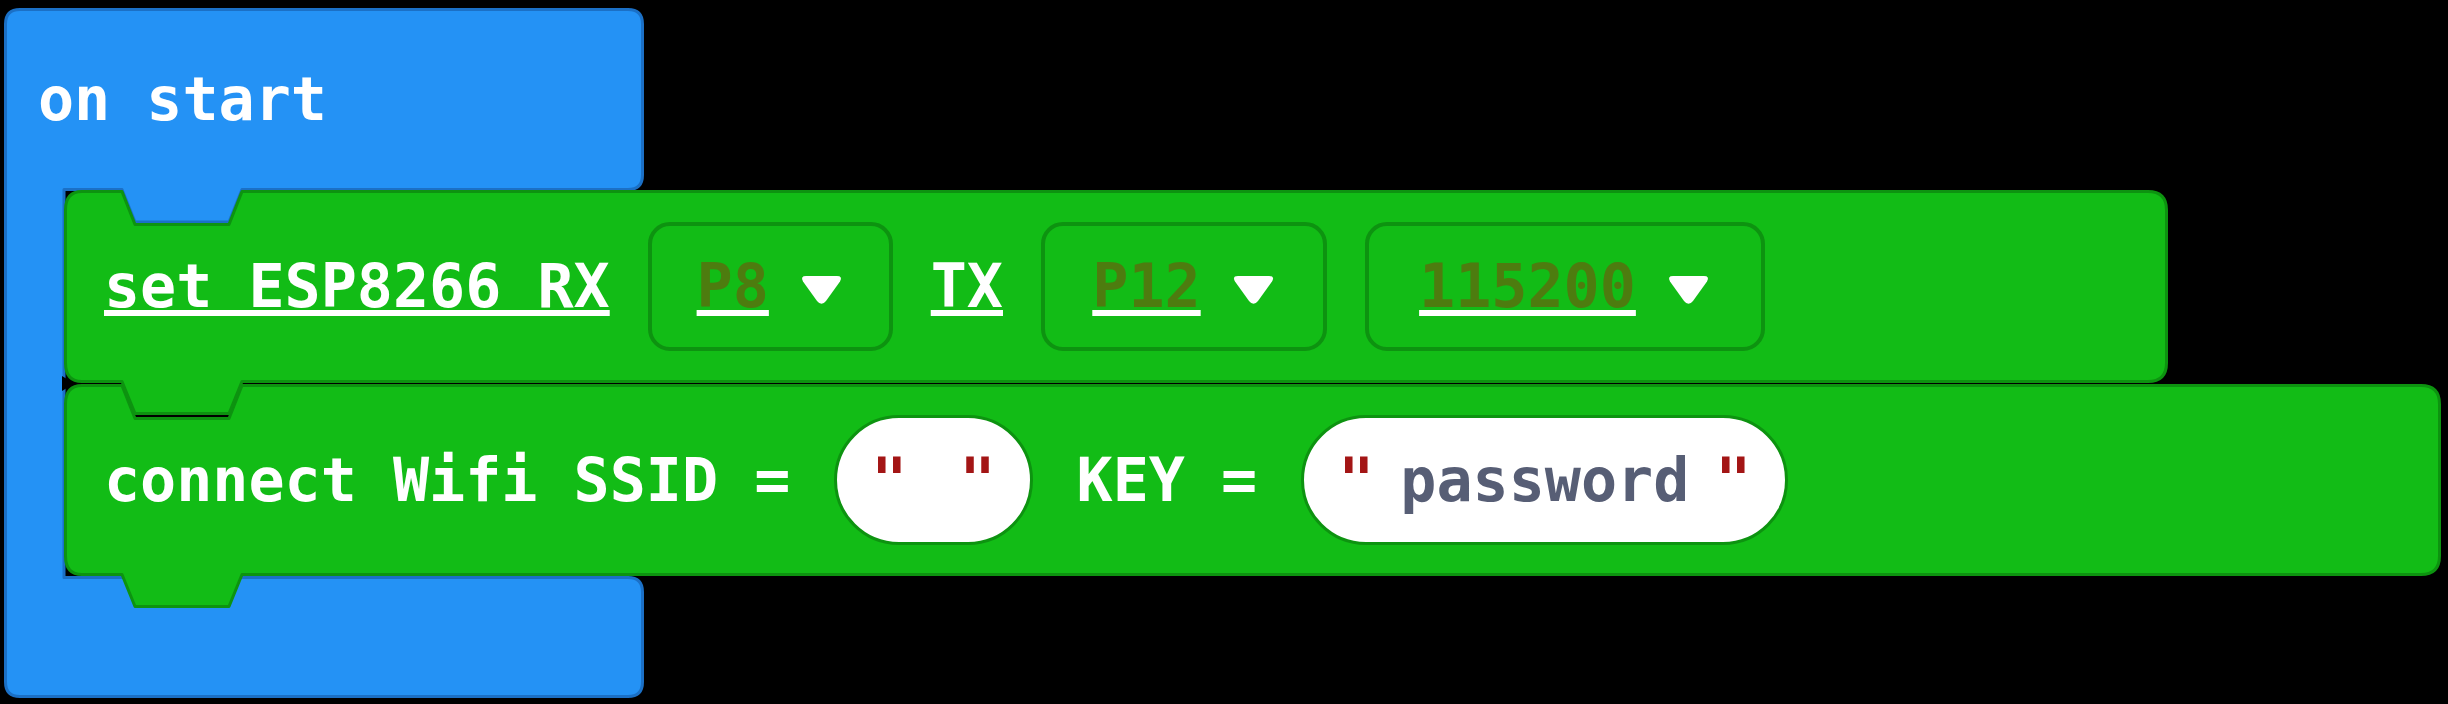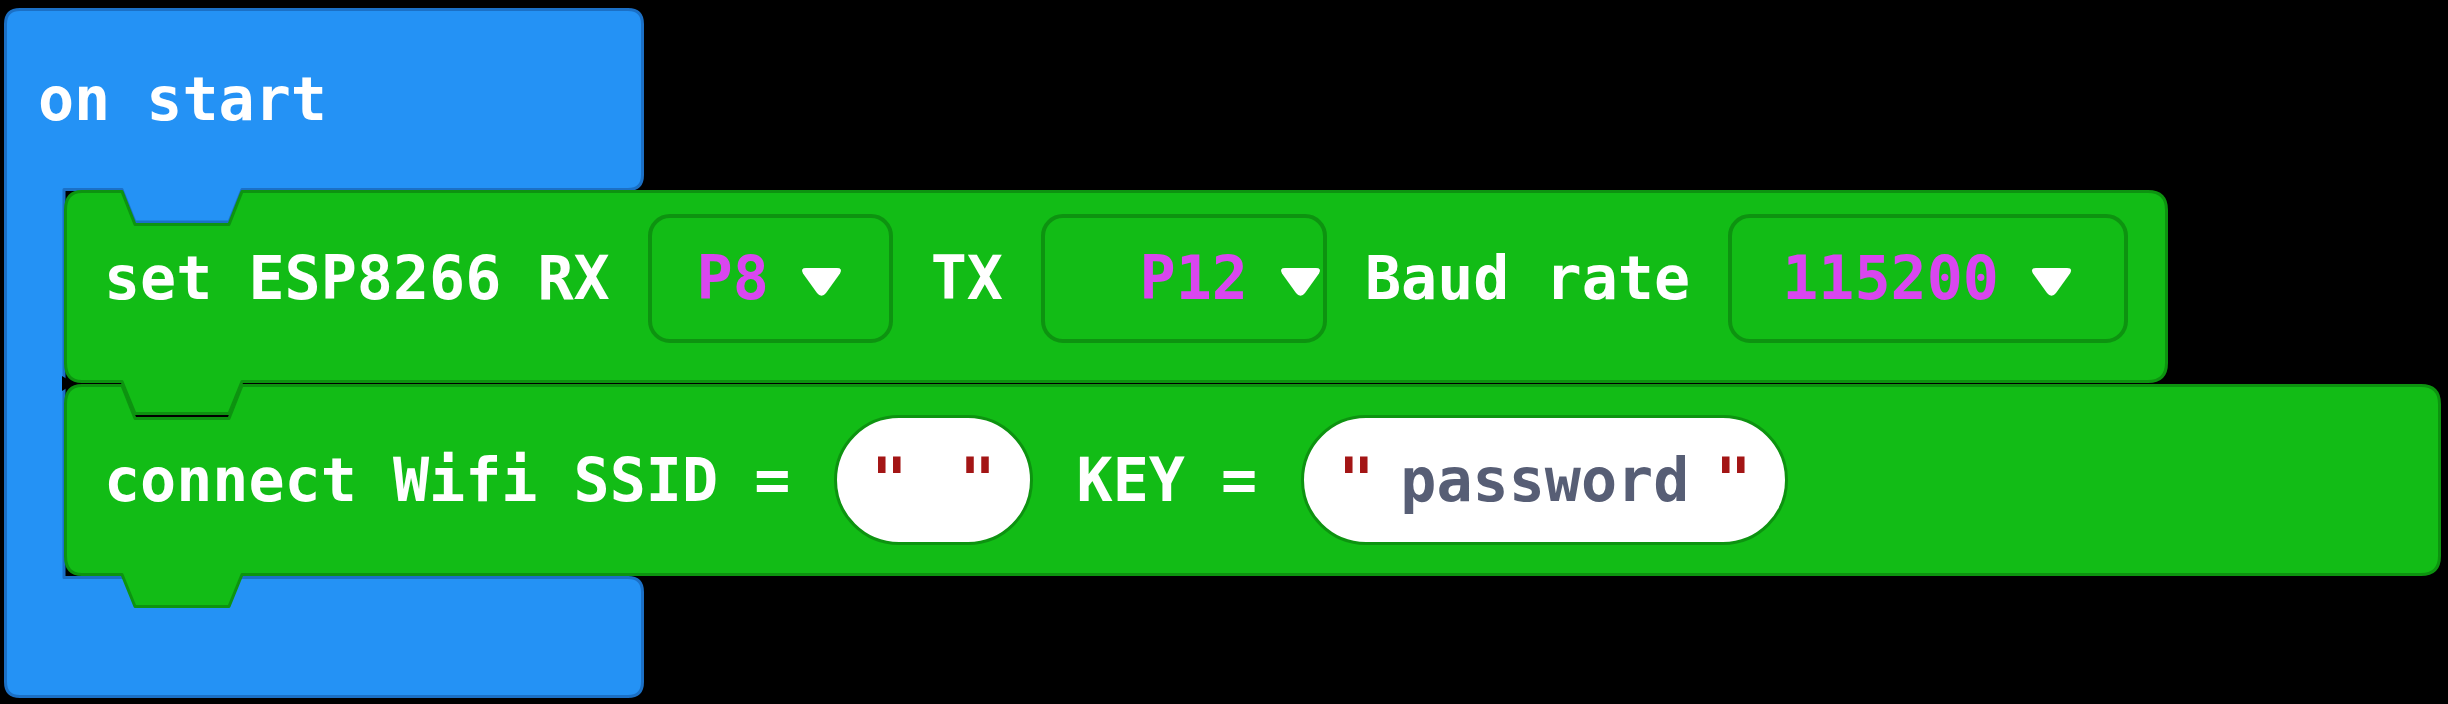--- a/index.html
+++ b/index.html
@@ -24,36 +24,36 @@
     pointer-events:none;
   }
 
   
   .block-row{
     position:absolute;
     display:flex;align-items:center;
     box-sizing:border-box;
     color:#ffffff;font-size:60px;
   }
-  .row-set{left:64px;top:182px;width:2104px;height:192px;padding-left:40px;gap:38px;}
+  .row-set{left:64px;top:190px;width:2104px;height:192px;padding-left:40px;gap:38px;text-decoration:underline;}
   .row-connect{left:64px;top:384px;width:1974px;height:191px;padding-left:40px;gap:44px;}
   .block-label{white-space:pre;flex:0 0 auto;}
 
   
   .dd-field{
     display:inline-flex;align-items:center;justify-content:center;
     gap:30px;height:129px;
     border:4px solid #0D9310;border-radius:22px;
     box-sizing:border-box;
     background:transparent;
-    color:#d946ef;font-size:60px;
+    color:#4d7c0f;font-size:60px;
     cursor:pointer;flex:0 0 auto;
   }
   .dd-rx{min-width:245px;}
-  .dd-tx{min-width:286px;justify-content:flex-end;}
+  .dd-tx{min-width:286px;}
   .dd-baud{min-width:400px;text-align:right;}
   .dd-arrow{flex:0 0 auto;margin-top:6px;}
 
   
   .pill{
     display:inline-flex;align-items:center;justify-content:center;
     height:130px;padding:0 34px;
     background:#ffffff;
     border:3px solid #0D9310;border-radius:999px;
     box-sizing:border-box;
@@ -111,21 +111,20 @@
 
     <span class="block-label">TX</span>
 
     <span class="dd-field dd-tx">
       <span>P12</span>
       <svg class="dd-arrow" width="45" height="34" viewBox="0 0 45 34">
         <path d="M7,4 H38 Q44,4 41,9.5 L27,29 Q22.5,34.5 18,29 L4,9.5 Q1,4 7,4 Z" fill="#ffffff"></path>
       </svg>
     </span>
 
-    <span class="block-label">Baud rate</span>
 
     <span class="dd-field dd-baud">
       <span>115200</span>
       <svg class="dd-arrow" width="45" height="34" viewBox="0 0 45 34">
         <path d="M7,4 H38 Q44,4 41,9.5 L27,29 Q22.5,34.5 18,29 L4,9.5 Q1,4 7,4 Z" fill="#ffffff"></path>
       </svg>
     </span>
   </div>
 
   <div class="block-row row-connect">

